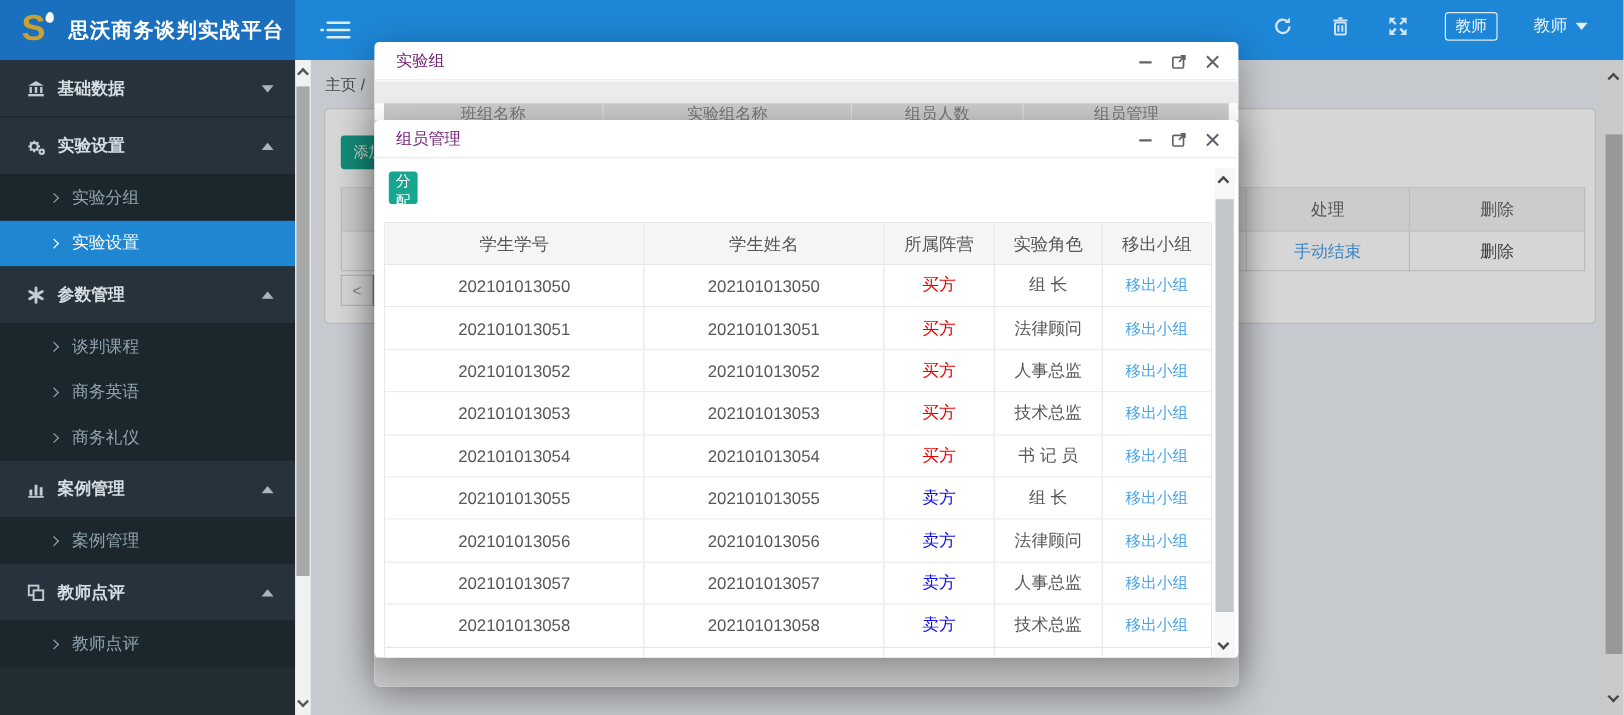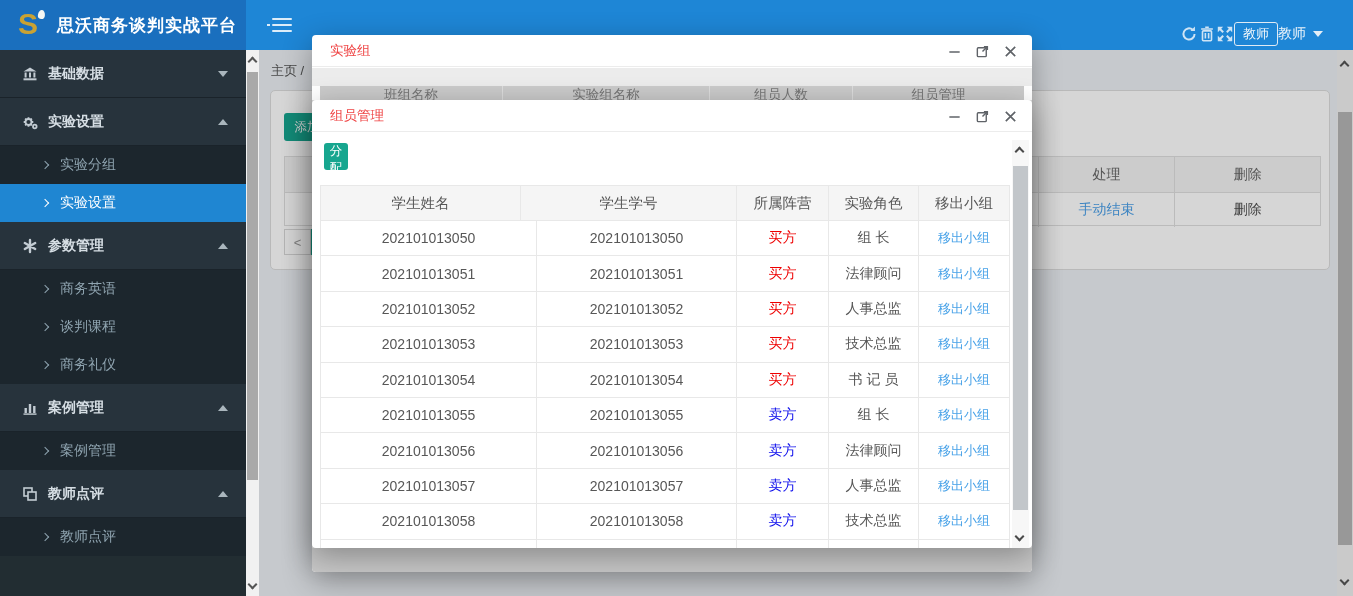--- a/index.html
+++ b/index.html
@@ -14,21 +14,21 @@
   .logo-mark { position:relative; width:30px; height:32px; color:#c9a233; font-weight:bold; font-size:30px; line-height:30px; }
   .logo-mark .drop { position:absolute; right:3px; top:1px; width:7px; height:9px; background:#f5f7f4;
                      border-radius:50% 50% 50% 50%/60% 60% 40% 40%; transform:rotate(8deg); }
   .brand-title { color:#fff; font-size:17px; font-weight:bold; letter-spacing:1px; white-space:nowrap; }
   .nav-toggle { position:absolute; left:272px; top:17px; width:20px; height:16px; cursor:pointer; }
   .nav-toggle i { position:absolute; left:0; height:2px; background:rgba(255,255,255,.85); border-radius:1px; }
   .nav-toggle i:nth-child(1){ top:1px; width:20px; }
   .nav-toggle i:nth-child(2){ top:7px; width:20px; }
   .nav-toggle i:nth-child(3){ top:13px; width:20px; }
   .nav-toggle .dot { position:absolute; left:-5px; top:7px; width:3px; height:2px; background:rgba(255,255,255,.85); }
-  .top-right { position:absolute; right:30px; top:12px; height:44px; display:flex; align-items:center; }
+  .top-right { position:absolute; right:30px; top:0; height:44px; display:flex; align-items:center; gap:30px; }
   .top-ic { width:18px; height:18px; display:inline-block; color:#cfe4f5; }
   .top-ic svg { width:100%; height:100%; display:block; }
   .role-badge { border:1px solid #dfeaf4; color:#f2f7fb; font-size:13px; padding:2px 8px; border-radius:3px; }
   .user-menu { display:flex; align-items:center; gap:7px; color:#eaf3fa; font-size:14px; cursor:pointer; }
   .caret-down-w { width:0; height:0; border-left:5px solid transparent; border-right:5px solid transparent; border-top:6px solid #e3eef7; }
 
   
   .sidebar { position:absolute; left:0; top:50px; width:246px; height:546px; background:#222d32; z-index:3; }
   .side-group { height:48px; display:flex; align-items:center; padding:0 18px 0 22px; gap:10px;
                 background:#27333c; border-bottom:1px solid #1a232a; color:#d6dee4; font-size:14px; cursor:pointer; }
@@ -80,21 +80,21 @@
   
   .sb-right { position:absolute; left:1337px; top:50px; width:16px; height:546px; background:#f1f1f1; z-index:2; }
   .sb-right .sb-chev { left:4px; }
   .sb-thumb-r { position:absolute; left:1px; top:62px; width:14px; height:433px; background:#b5b5b5; }
 
   
   .modal { position:absolute; background:#fff; border-radius:4px; box-shadow:0 8px 30px rgba(0,0,0,.32); }
   .modal-1 { left:312px; top:35px; width:720px; height:537px; z-index:10; overflow:hidden; }
   .modal-2 { left:312px; top:100px; width:720px; height:448px; z-index:20; overflow:hidden; }
   .m-head { position:relative; height:32px; border-bottom:1px solid #ececec; display:flex; align-items:center; padding-left:18px; }
-  .m-title { font-size:13.5px; color:#ef4444; }
+  .m-title { font-size:13.5px; color:#701a75; }
   .m-ctrls { position:absolute; right:14px; top:0; height:32px; display:flex; align-items:center; gap:13px; }
   .m-ic { width:15px; height:15px; color:#5f6368; cursor:pointer; }
   .m-ic svg { width:100%; height:100%; display:block; }
 
   
   .m1-strip-top { position:absolute; left:0; top:33px; width:720px; height:18px; background:#ececec; }
   .m1-band { position:absolute; left:8px; top:51px; width:704px; height:14px; background:#cbcbcb; display:flex; overflow:hidden; }
   .m1-band .bc { display:flex; align-items:flex-start; justify-content:center; font-size:13.5px; color:#757575;
                  border-right:1px solid #dedede; line-height:17px; }
   .m1-band .bc:last-child { border-right:none; }
@@ -201,25 +201,25 @@
       <span class="gi">
         <svg viewBox="0 0 16 16" stroke="currentColor" stroke-width="2.4" stroke-linecap="round">
             <path d="M8 2v12M2.8 5l10.4 6M13.2 5 2.8 11"></path>
           </svg>
       </span>
       <span class="lbl">参数管理</span>
       <span class="caret-up-s"></span>
     </div>
     <div class="side-sub">
       <span class="chev"></span>
+      <span>谈判课程</span>
+    </div>
+    <div class="side-sub">
+      <span class="chev"></span>
       <span>商务英语</span>
-    </div>
-    <div class="side-sub">
-      <span class="chev"></span>
-      <span>谈判课程</span>
     </div>
     <div class="side-sub">
       <span class="chev"></span>
       <span>商务礼仪</span>
     </div>
 
     <div class="side-group">
       <span class="gi">
         <svg viewBox="0 0 16 16" fill="currentColor">
             <rect x="2.5" y="8" width="2.4" height="5"></rect>
@@ -346,22 +346,22 @@
               <path d="M3 3l10 10M13 3 3 13"></path>
             </svg>
         </span>
       </span>
     </div>
 
     <button class="btn-teal assign-btn">分配</button>
 
     <div class="m2-table">
       <div class="t-row head">
+        <div class="t-cell c-id">学生学号</div>
         <div class="t-cell c-name">学生姓名</div>
-        <div class="t-cell c-id">学生学号</div>
         <div class="t-cell c-camp">所属阵营</div>
         <div class="t-cell c-role">实验角色</div>
         <div class="t-cell c-act">移出小组</div>
       </div>
 
       <div class="t-row">
         <div class="t-cell c-id">202101013050</div>
         <div class="t-cell c-name">202101013050</div>
         <div class="t-cell c-camp camp-buy">买方</div>
         <div class="t-cell c-role">组 长</div>

